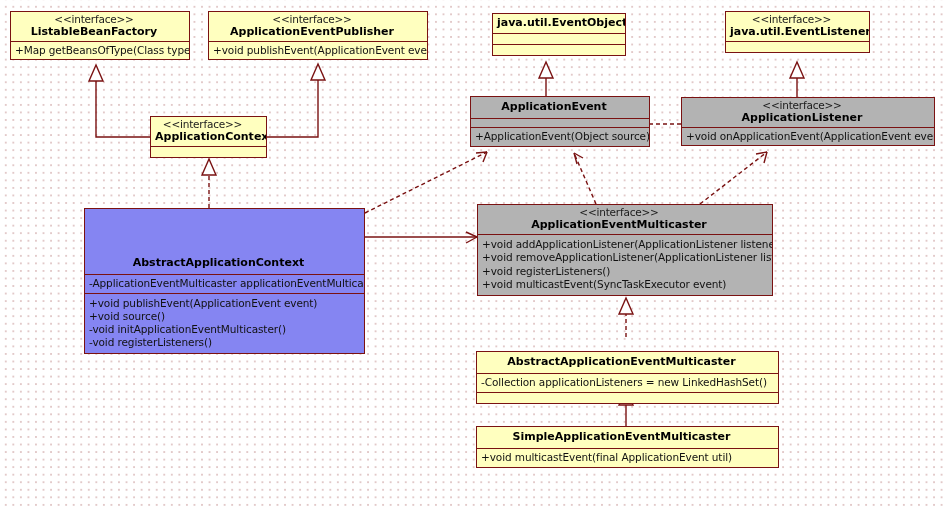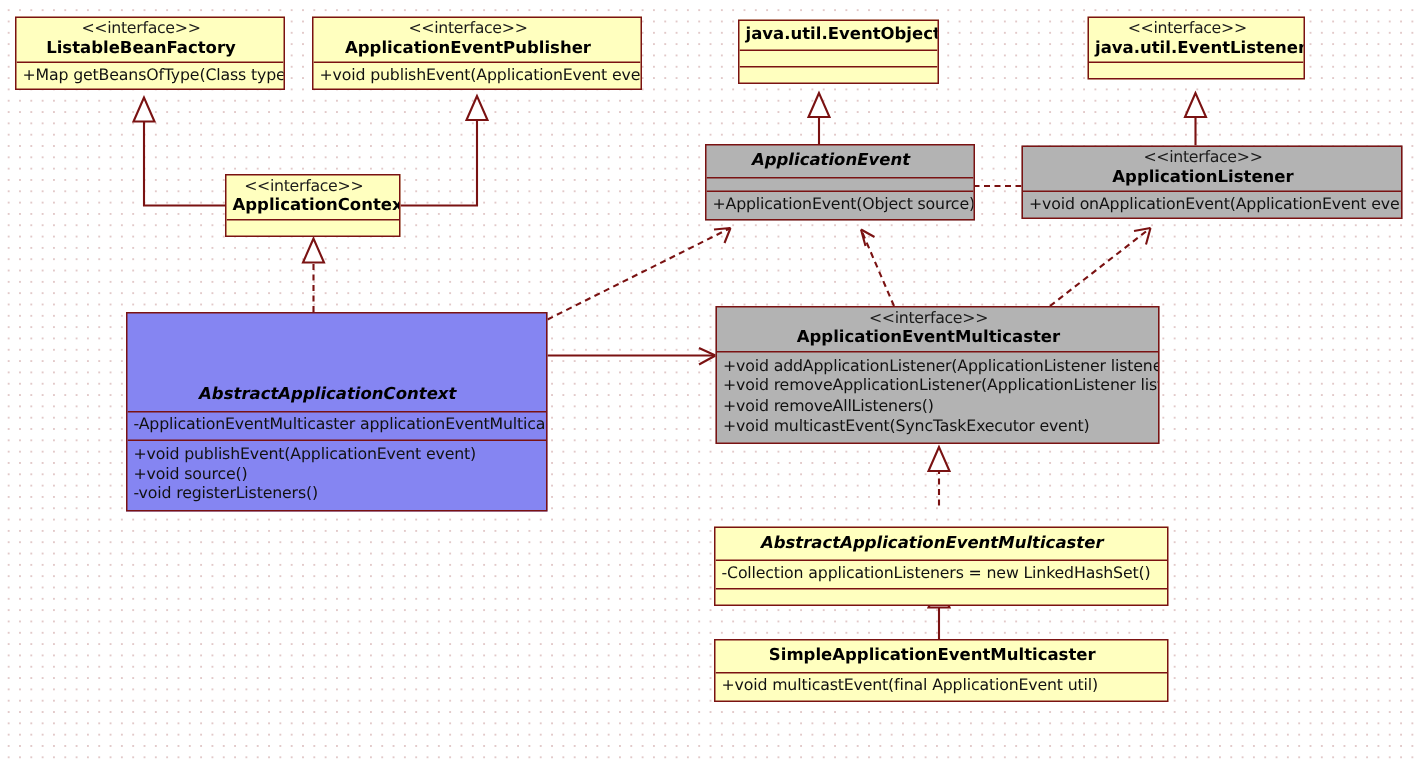--- a/index.html
+++ b/index.html
@@ -41,21 +41,21 @@
     letter-spacing: -0.2px;
     color: #1a1a1a;
     white-space: nowrap;
   }
   .cls .nm {
     font-size: 11px;
     font-weight: bold;
     color: #000;
     white-space: nowrap;
   }
-  .cls .nm.ital { font-style: italic; }
+  .cls .nm.ital { }
   .cls .comp {
     border-top: 1.5px solid #7a1212;
     padding: 2px 4px 2px 4px;
   }
   .cls .comp .ln {
     font-size: 10.5px;
     color: #111;
     line-height: 1.26;
     white-space: nowrap;
     letter-spacing: -0.1px;
@@ -209,33 +209,34 @@
   <div class="cls blue" style="left:84px; top:208px; width:281px;">
     <div class="hdr" style="padding-top:4px;padding-bottom:5px;margin-top:44px;">
       <div class="nm ital">AbstractApplicationContext</div>
     </div>
     <div class="comp">
       <div class="ln">-ApplicationEventMulticaster applicationEventMulticaster</div>
     </div>
     <div class="comp" style="padding-top:3px;padding-bottom:4px;">
       <div class="ln">+void publishEvent(ApplicationEvent event)</div>
       <div class="ln">+void source()</div>
+      <div class="ln">-void initApplicationEventMulticaster()</div>
       <div class="ln">-void registerListeners()</div>
     </div>
   </div>
 
   <div class="cls grey" style="left:477px; top:204px; width:296px;">
     <div class="hdr">
       <div class="stereo">&lt;&lt;interface&gt;&gt;</div>
       <div class="nm">ApplicationEventMulticaster</div>
     </div>
     <div class="comp" style="padding-top:3px;padding-bottom:4px;">
       <div class="ln">+void addApplicationListener(ApplicationListener listener)</div>
       <div class="ln">+void removeApplicationListener(ApplicationListener listener)</div>
-      <div class="ln">+void removeAllListeners()</div>
+      <div class="ln">+void registerListeners()</div>
       <div class="ln">+void multicastEvent(SyncTaskExecutor event)</div>
     </div>
   </div>
 
   <div class="cls yellow" style="left:476px; top:351px; width:303px;">
     <div class="hdr" style="padding-top:4px;padding-bottom:5px;">
       <div class="nm ital">AbstractApplicationEventMulticaster</div>
     </div>
     <div class="comp">
       <div class="ln">-Collection applicationListeners = new LinkedHashSet()</div>

